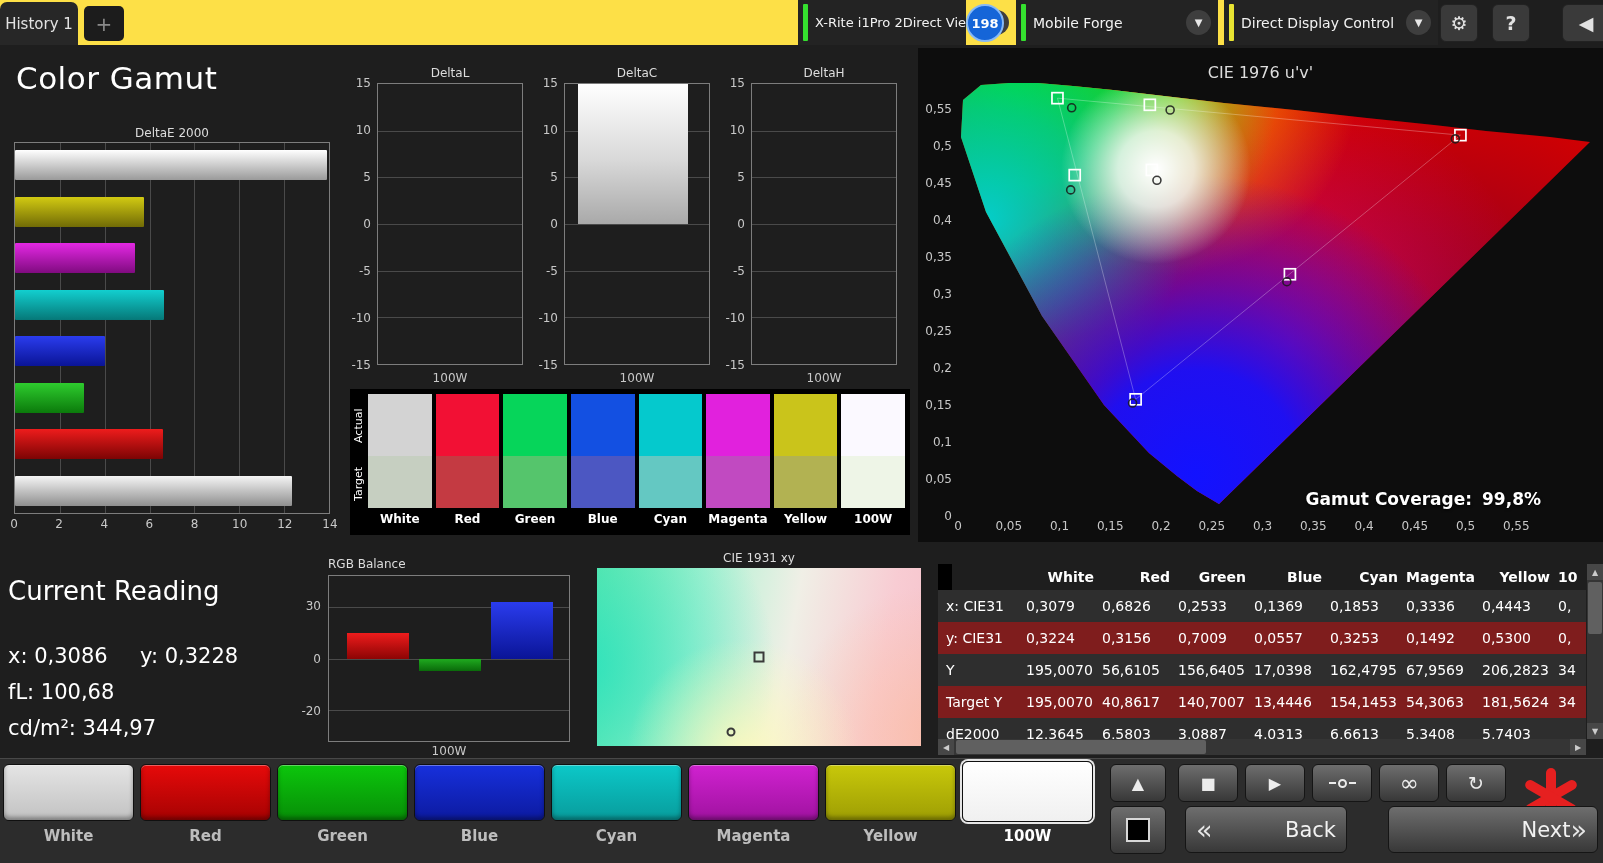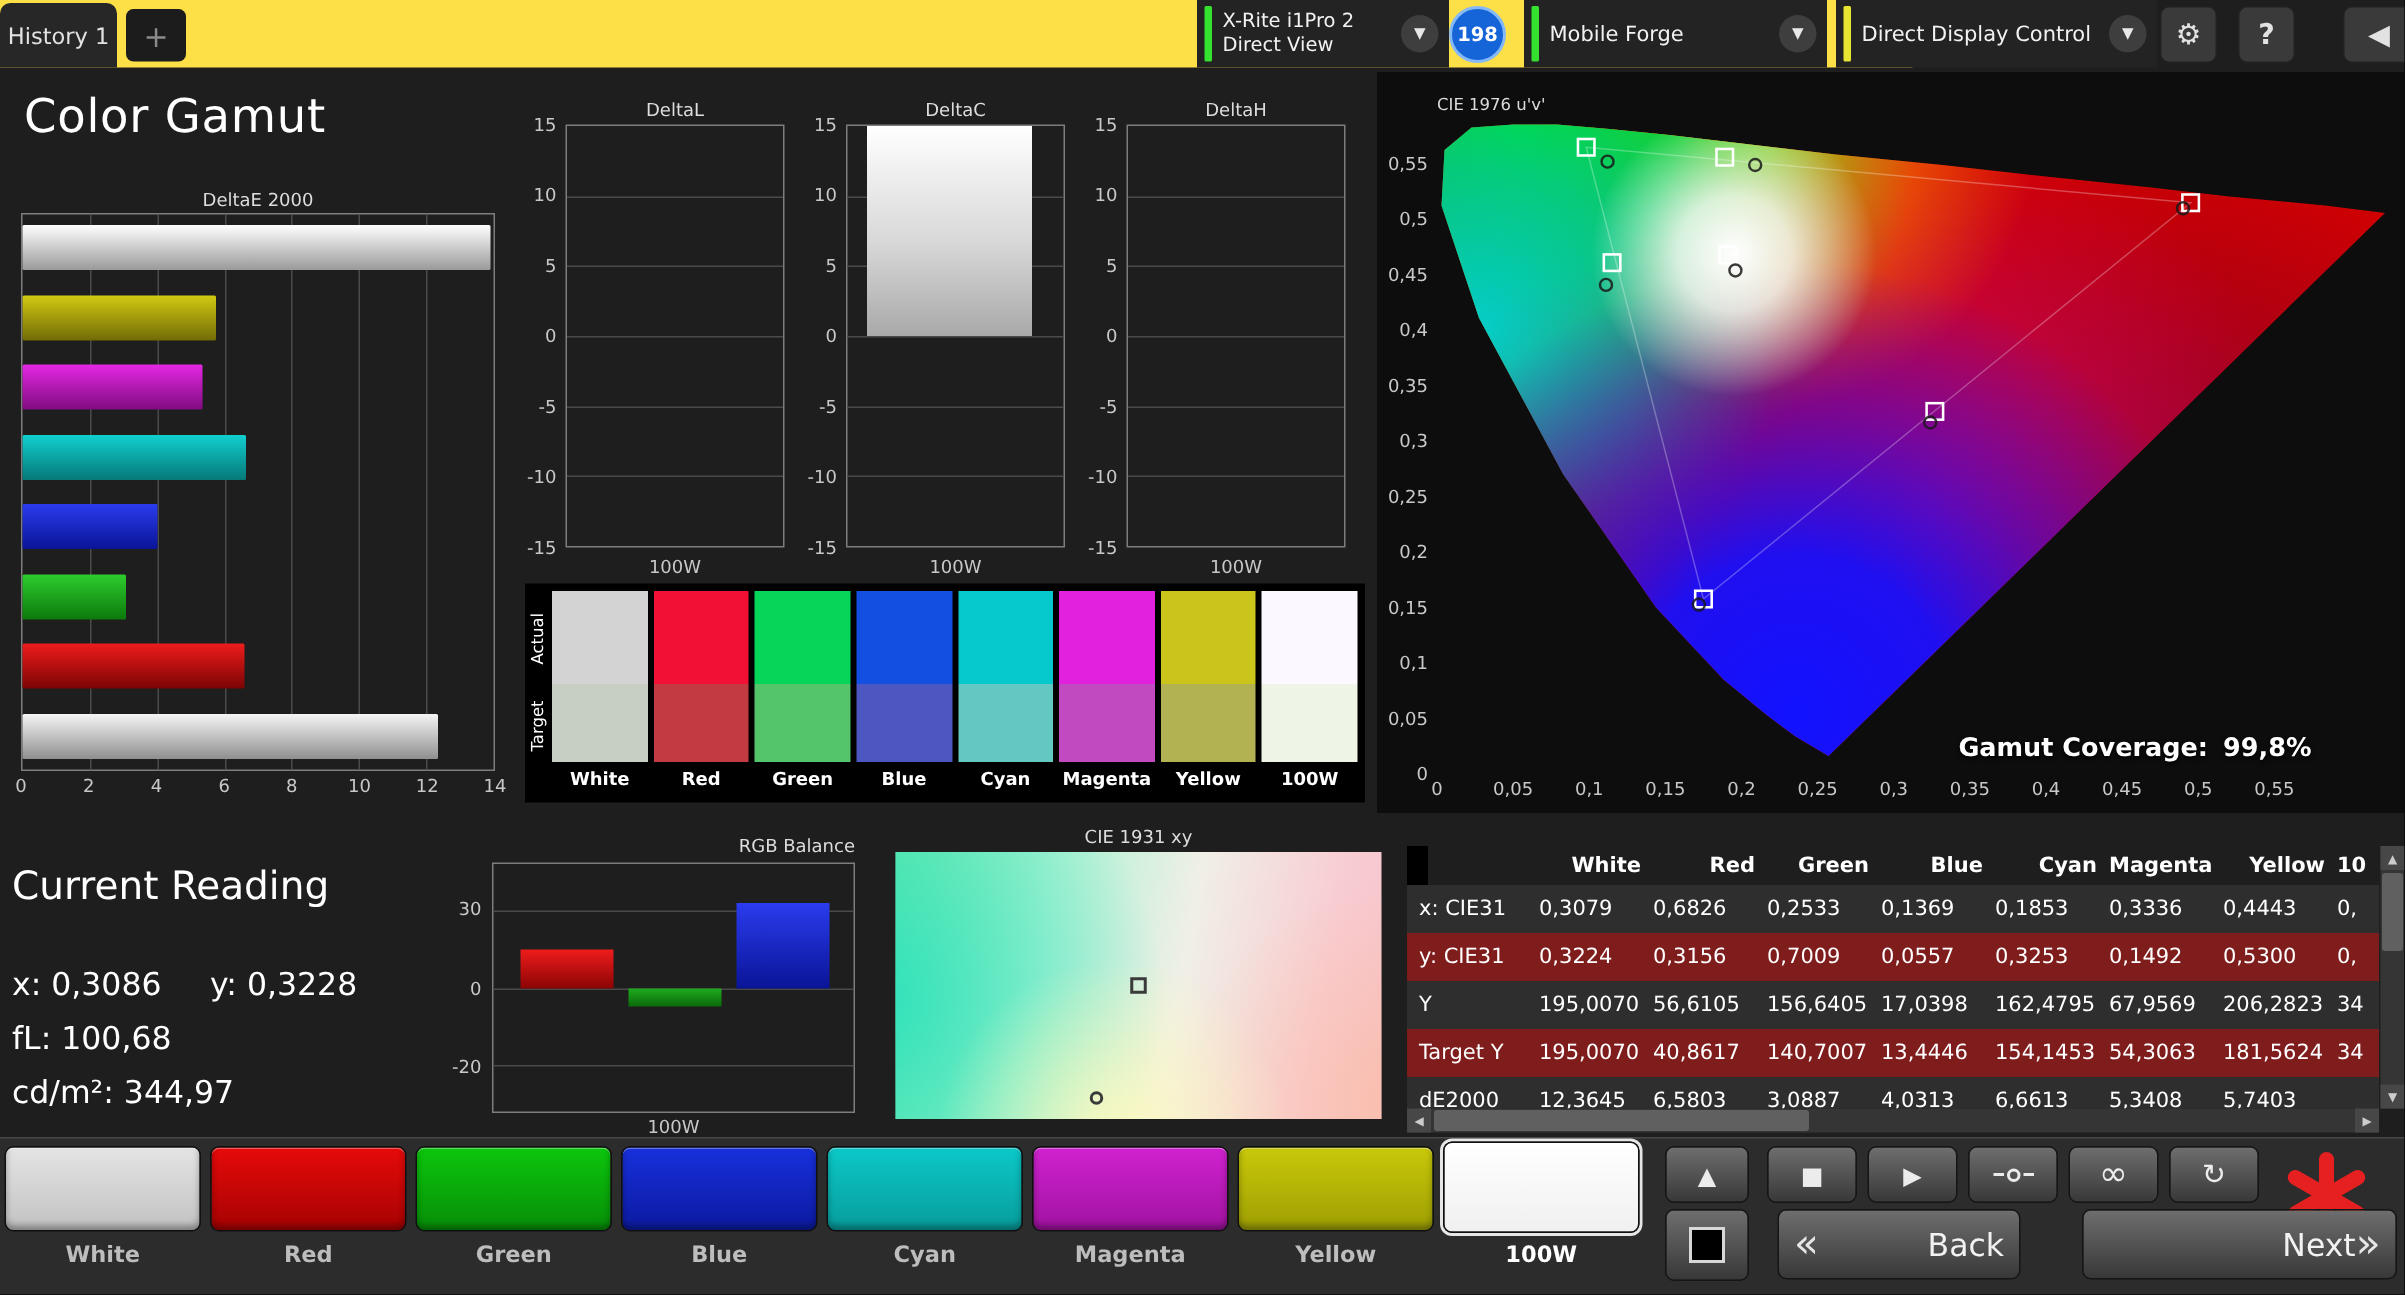--- a/index.html
+++ b/index.html
@@ -13,21 +13,21 @@
                border-radius:7px 7px 0 0;display:flex;align-items:center;justify-content:center;
                font-size:15px;color:#e2e2e2;cursor:pointer}
   .add-tab{position:absolute;left:84px;top:6px;width:40px;height:35px;background:#1c1c1c;border-radius:5px;
            color:#8a8a8a;font-size:20px;display:flex;align-items:center;justify-content:center;cursor:pointer}
   .device-tile{position:absolute;top:0;height:45px;background:#232323;display:flex;align-items:center;
                gap:7px;padding:0 7px 0 5px;cursor:pointer}
   .tile-meter{left:798px;width:168px}
   .tile-source{left:1016px;width:202px}
   .tile-display{left:1224px;width:214px}
   .indicator{width:5px;height:37px;border-radius:1px;flex:none}
-  .device-lines{display:flex;flex-direction:column;font-size:13px;line-height:16px;color:#f2f2f2;flex:1;white-space:nowrap}
+  .device-lines{display:flex;font-size:13px;line-height:16px;color:#f2f2f2;flex:1;white-space:nowrap}
   .single-line{font-size:14px;color:#f2f2f2;flex:1;white-space:nowrap}
   .dd-circle{width:25px;height:25px;border-radius:50%;background:#3e3e3e;color:#e8e8e8;font-size:10px;
              display:flex;align-items:center;justify-content:center;flex:none}
   .badge{position:absolute;left:966px;top:4px;width:38px;height:38px;border-radius:50%;
          border:2px solid #86b9f7;color:#fff;font-size:13px;font-weight:bold;
          display:flex;align-items:center;justify-content:center}
   .icon-btn{position:absolute;top:4px;width:38px;height:38px;background:#3a3a3a;border:1px solid #222;
             border-radius:6px;color:#e2e2e2;font-size:19px;display:flex;align-items:center;justify-content:center;
             font-family:inherit;cursor:pointer}
   .btn-gear{left:1440px}.btn-help{left:1492px;font-weight:bold}.btn-edge{left:1562px;width:48px}
@@ -63,34 +63,34 @@
   .rot-label{position:absolute;left:2px;width:15px;font-size:11px;color:#fff;writing-mode:vertical-rl;
              transform:rotate(180deg);text-align:center}
   .rot-actual{top:6px;height:62px}.rot-target{top:70px;height:50px}
   .swatch-columns{position:absolute;left:18px;top:5px;right:5px;height:136px;display:flex;gap:4px}
   .swcol{flex:1;display:flex;flex-direction:column}
   .sw{width:100%}.sw.actual{height:62px}.sw.target{height:52px}
   .swlabel{height:22px;display:flex;align-items:center;justify-content:center;font-size:12px;font-weight:bold;color:#fff}
 
   
   .cie-panel{position:absolute;left:918px;top:48px;width:685px;height:494px;background:#0d0d0d}
-  .cie-title{position:absolute;left:40px;top:15px;width:605px;font-size:11px;color:#ddd}
+  .cie-title{position:absolute;left:40px;top:15px;width:605px;text-align:center;font-size:16px;color:#ddd}
   .cie-yaxis{position:absolute;left:0;top:7px;width:37px;height:462px}
   .cytick{position:absolute;right:3px;font-size:12px;color:#c8c8c8}
   .cie-plot{position:absolute;left:40px;top:7px;width:645px;height:462px}
   .cie-xaxis{position:absolute;left:40px;top:471px;width:645px;height:16px}
   .cxtick{position:absolute;transform:translateX(-50%);font-size:12px;color:#c8c8c8}
   .marker-square{fill:none;stroke:#ffffff;stroke-width:1.7}
   .marker-circle{fill:none;stroke:rgba(25,25,25,.85);stroke-width:1.6}
   .gamut-triangle{fill:none;stroke:rgba(255,255,255,.28);stroke-width:1}
   .coverage{position:absolute;right:62px;bottom:33px;font-size:17px;font-weight:bold;color:#fff;
             text-shadow:0 1px 3px #000;display:flex;gap:10px}
 
   
-  .rgb-title{position:absolute;left:328px;top:557px;width:242px;text-align:right;font-size:12px;color:#ddd}
+  .rgb-title{position:absolute;left:328px;top:557px;width:242px;text-align:left;font-size:12px;color:#ddd}
   .rgb-yaxis{position:absolute;left:294px;top:575px;width:30px;height:167px}
   .rgb-plot{position:absolute;left:328px;top:575px;width:242px;height:167px;border:1px solid #7d7d7d}
   .rgb-xlabel{position:absolute;left:328px;top:744px;width:242px;text-align:center;font-size:12px;color:#c8c8c8}
   .rgbbar{position:absolute;width:62px}
 
   
   .xy-title{position:absolute;left:597px;top:551px;width:324px;text-align:center;font-size:12px;color:#ddd}
   .xy-plot{position:absolute;left:597px;top:568px;width:324px;height:178px;
     background:
       radial-gradient(circle at 45% 105%, rgba(255,250,185,.85) 0%, rgba(255,250,185,0) 45%),

